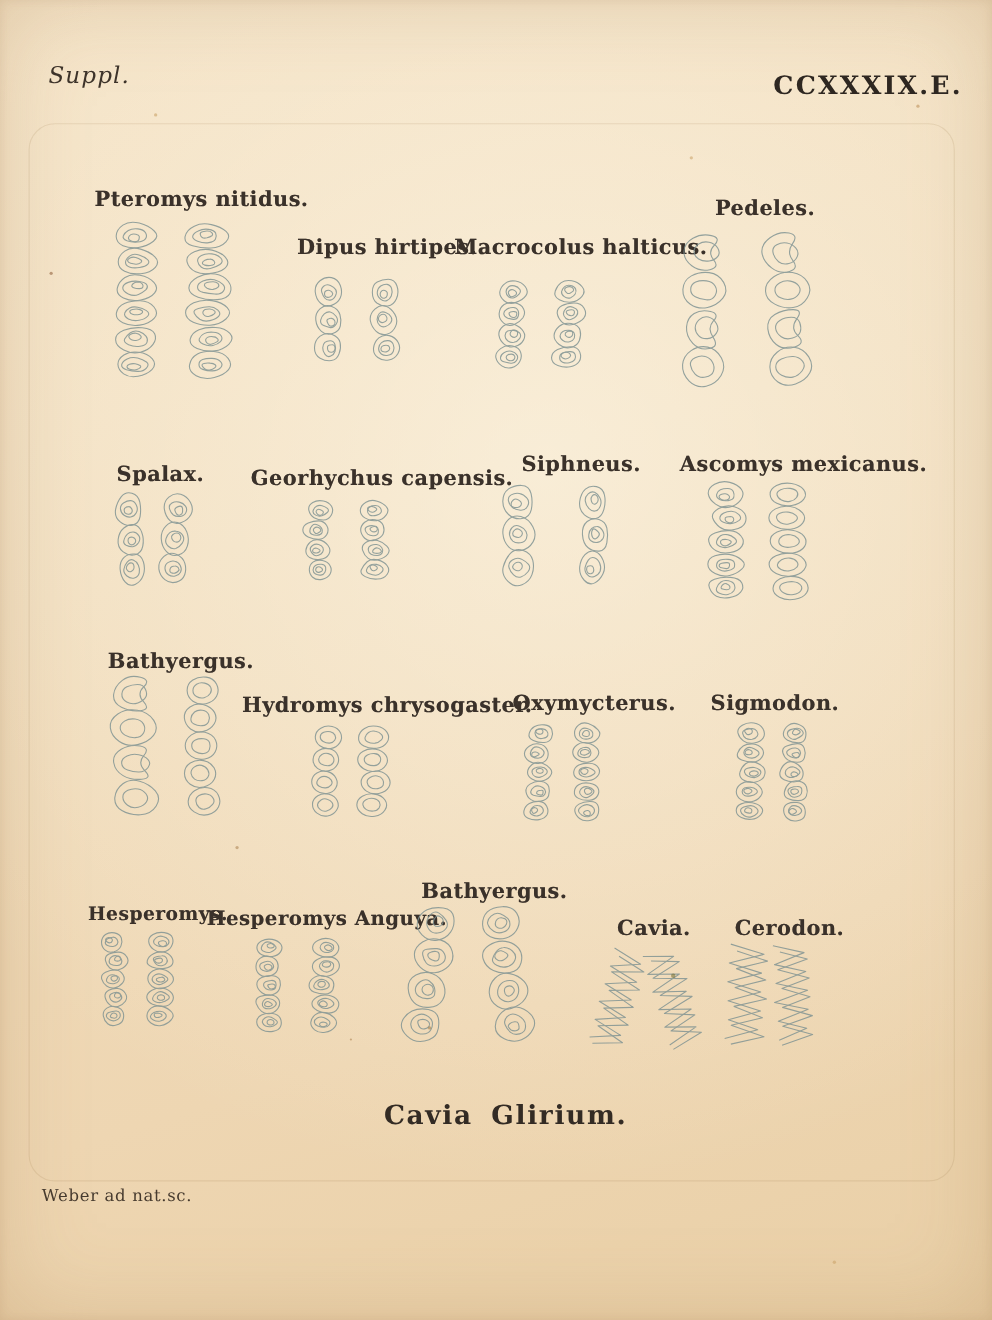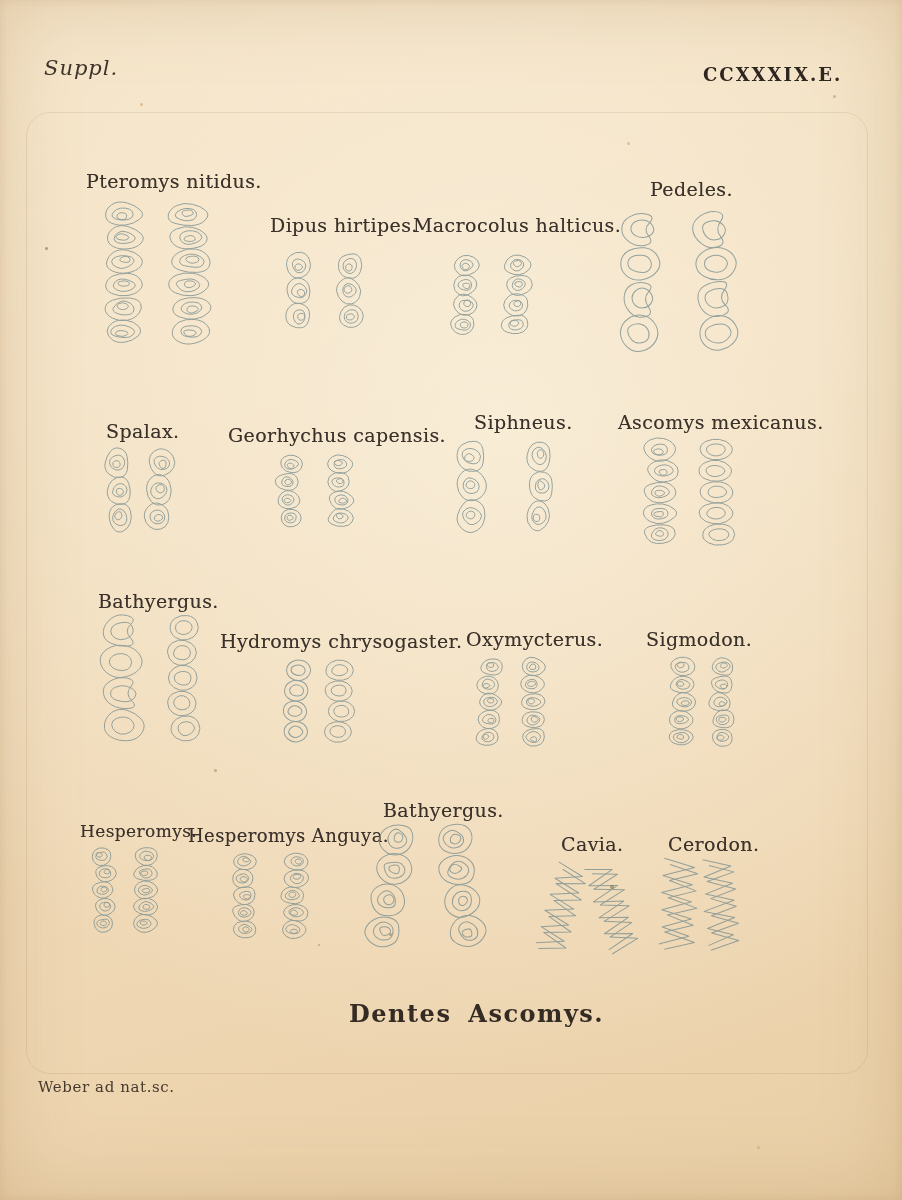--- a/index.html
+++ b/index.html
@@ -6,23 +6,23 @@
   body{width:902px;height:1200px;background:#d8c3a0;font-family:"DejaVu Serif","Liberation Serif",serif}
   .plate{position:relative;width:902px;height:1200px;overflow:hidden;color:#362c22;
     background:
       radial-gradient(130% 95% at 55% 35%, rgba(255,250,236,.55) 0%, rgba(255,250,236,0) 58%),
       linear-gradient(163deg,#f5e4c8 0%,#f1ddbd 38%,#eed6b2 72%,#e9cfa6 100%);
     box-shadow: inset 0 0 80px rgba(167,124,72,.26), inset 0 0 10px rgba(140,100,55,.14);}
   .platemark{position:absolute;left:26px;top:112px;right:34px;bottom:126px;
     border:1px solid rgba(150,115,70,.15);border-radius:24px;pointer-events:none}
   .corner-script{position:absolute;left:44px;top:56px;font-size:21px;font-style:italic;
     letter-spacing:1px;color:#3d332a}
-  .plate-number{position:absolute;left:703px;top:64px;font-size:18px;font-weight:700;
+  .plate-number{position:absolute;left:703px;top:64px;font-size:23px;font-weight:700;
     letter-spacing:2px;color:#2e2721}
-  .label{position:absolute;font-size:19px;font-weight:400;letter-spacing:.4px;
+  .label{position:absolute;font-size:19px;font-weight:700;letter-spacing:.4px;
     color:#3a312a;white-space:nowrap;text-shadow:0 0 .4px rgba(58,49,42,.45)}
   .title{position:absolute;left:349px;top:999px;font-size:24px;font-weight:700;
     letter-spacing:1.5px;word-spacing:7px;color:#332b24}
   .credit{position:absolute;left:38px;top:1078px;font-size:15px;
     letter-spacing:.6px;color:#463a2e}
   svg.molars{position:absolute;overflow:visible}
   .speck{position:absolute;border-radius:50%;opacity:.55;pointer-events:none}
 </style>
 </head>
 <body>
@@ -515,21 +515,21 @@
       <g fill="none" stroke="#7e9292" stroke-width="1" stroke-linejoin="round" opacity="0.82" transform="rotate(3 22 51)">
         <path d="M7 6 L37.6 13.7 L6.5 23.2 L36.3 30.9 L6.1 40.4 L36.4 48.1 L7.2 57.6 L37.1 65.3 L8.4 74.8 L35.5 82.5 L5.9 92"></path>
         <path d="M13 12 L41.1 19.7 L13.3 28 L40.4 36.9 L13 45.2 L42 54.1 L12.9 62.4 L39.2 71.3 L11.2 79.6 L41.5 88.5 L11.8 96.8"></path>
       </g>
       <g fill="none" stroke="#7e9292" stroke-width="1" stroke-linejoin="round" opacity="0.82" transform="rotate(-3 64 51)">
         <path d="M50 6 L77.9 13.7 L50.5 23.2 L78.6 30.9 L51 40.4 L79.3 48.1 L48.8 57.6 L79 65.3 L51.3 74.8 L76.7 82.5 L51.2 92"></path>
         <path d="M56 12 L80.5 19.7 L53.3 28 L81.4 36.9 L56.2 45.2 L81.2 54.1 L55.8 62.4 L82.5 71.3 L55.1 79.6 L81.8 88.5 L53.6 96.8"></path>
       </g>
     </svg>
 
-  <div class="title">Dentes Ascomys.</div>
+  <div class="title">Cavia Glirium.</div>
   <div class="credit">Weber ad nat.sc.</div>
 
   <i class="speck" style="left:45px;top:247px;width:3px;height:3px;background:#8a5a33"></i>
   <i class="speck" style="left:140px;top:103px;width:3px;height:3px;background:#c79c5f"></i>
   <i class="speck" style="left:214px;top:769px;width:3px;height:3px;background:#a97f4e"></i>
   <i class="speck" style="left:610px;top:885px;width:4px;height:4px;background:#6f6a2e"></i>
   <i class="speck" style="left:627px;top:142px;width:3px;height:3px;background:#c9a066"></i>
   <i class="speck" style="left:833px;top:95px;width:3px;height:3px;background:#b98c55"></i>
   <i class="speck" style="left:757px;top:1146px;width:3px;height:3px;background:#c8a066"></i>
   <i class="speck" style="left:318px;top:944px;width:2px;height:2px;background:#a97f4e"></i>

